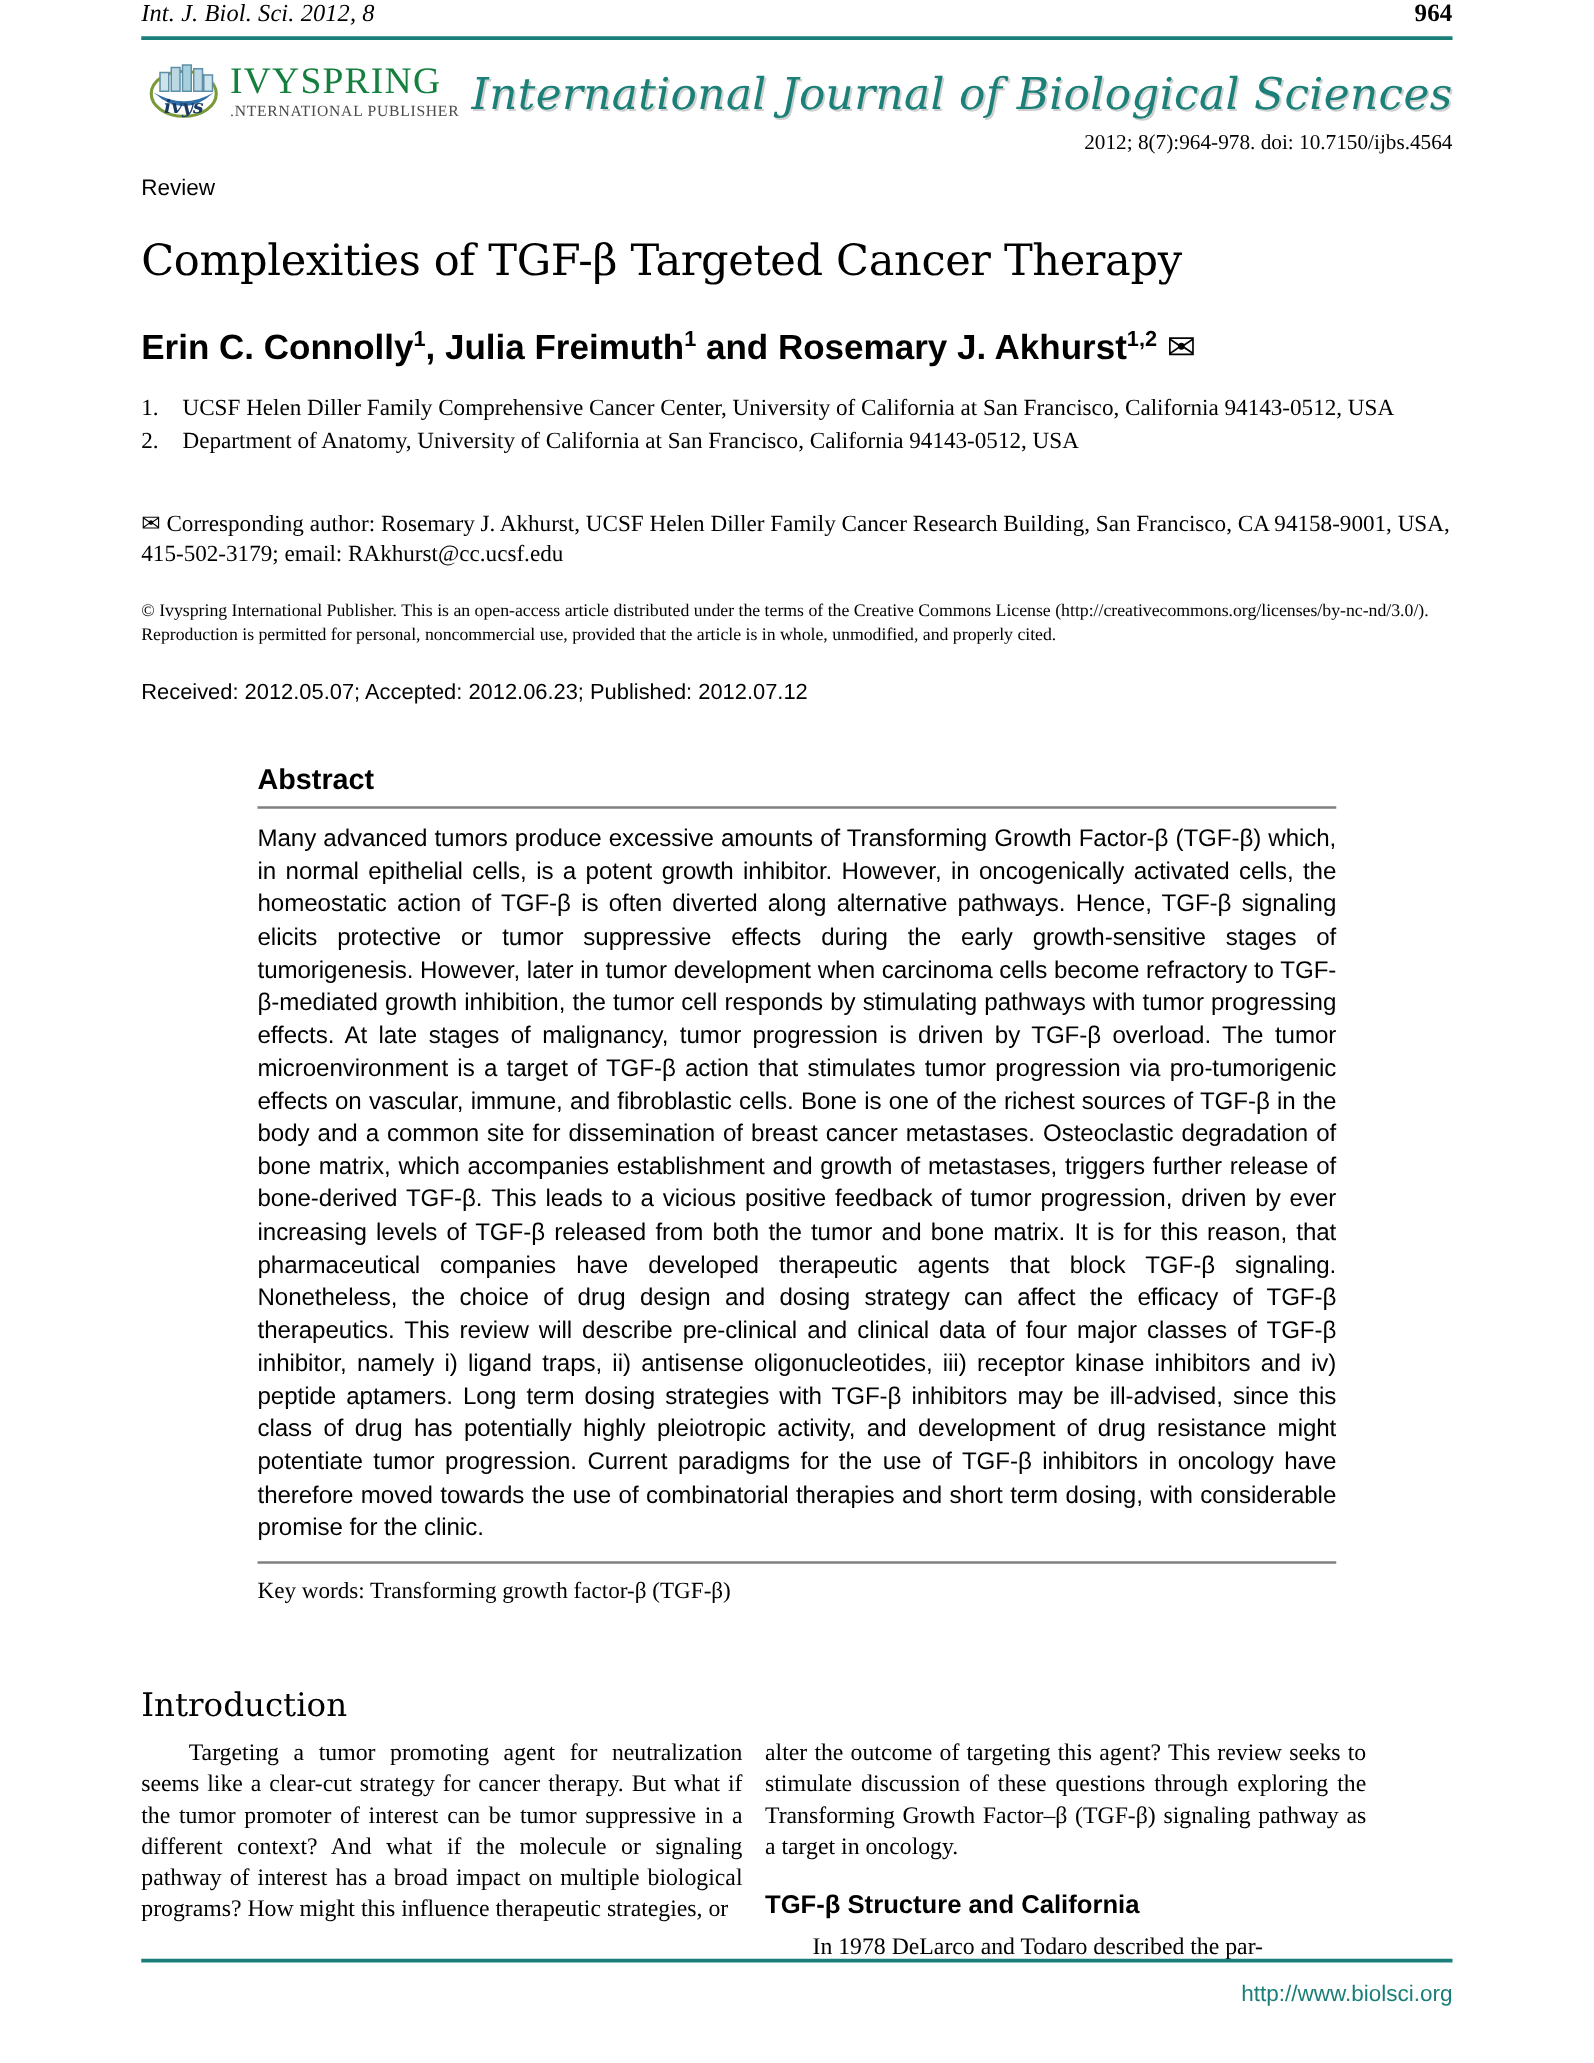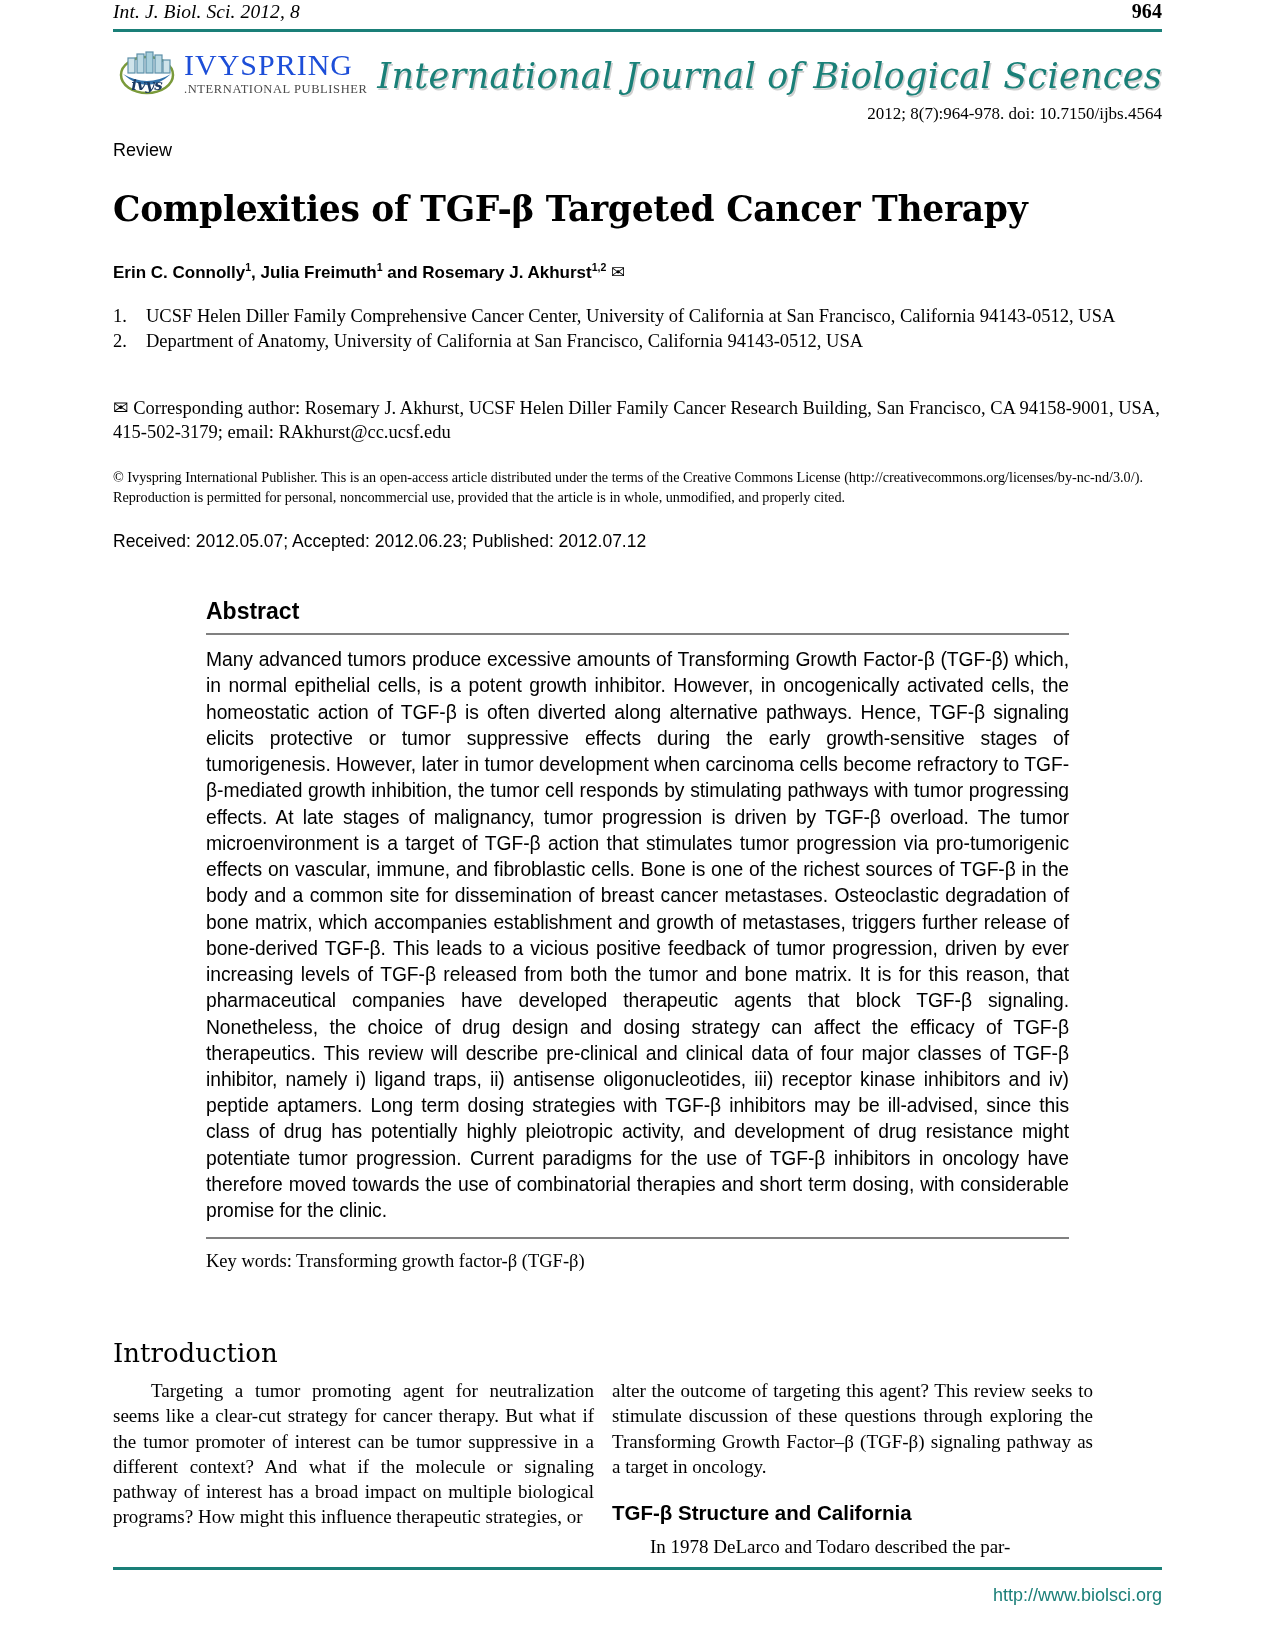--- a/index.html
+++ b/index.html
@@ -63,21 +63,21 @@
   .logo-mark {
     width: 58px;
     height: 50px;
     position: relative;
   }
   .brandtext { line-height: 1; }
   .brand-main {
     font-family: "Liberation Serif", serif;
     font-size: 30px;
     letter-spacing: 1px;
-    color: #1d4ed8;
+    color: #15803d;
   }
   .brand-sub {
     font-family: "Liberation Serif", serif;
     font-size: 12.5px;
     letter-spacing: 0.6px;
     color: #4a4a4a;
     margin-top: 3px;
   }
   .journal-title {
     position: absolute;
@@ -102,32 +102,32 @@
   
   .article-type {
     font-family: "Liberation Sans", sans-serif;
     font-size: 18px;
     margin-top: 6px;
   }
 
   
   .art-title {
     font-family: "DejaVu Serif", serif;
-    font-weight: bold;
+    font-weight: normal;
     font-size: 34.5px;
     margin-top: 30px;
     letter-spacing: -0.3px;
     line-height: 1.1;
   }
 
   
   .authors {
     font-family: "Liberation Sans", sans-serif;
     font-weight: bold;
-    font-size: 17px;
+    font-size: 28px;
     margin-top: 32px;
   }
   .authors sup { font-size: 0.62em; font-weight: bold; }
   .env-glyph { font-family: "DejaVu Sans", sans-serif; font-weight: normal; }
 
   
   .affils {
     margin-top: 22px;
     font-size: 18.5px;
     line-height: 1.28;

